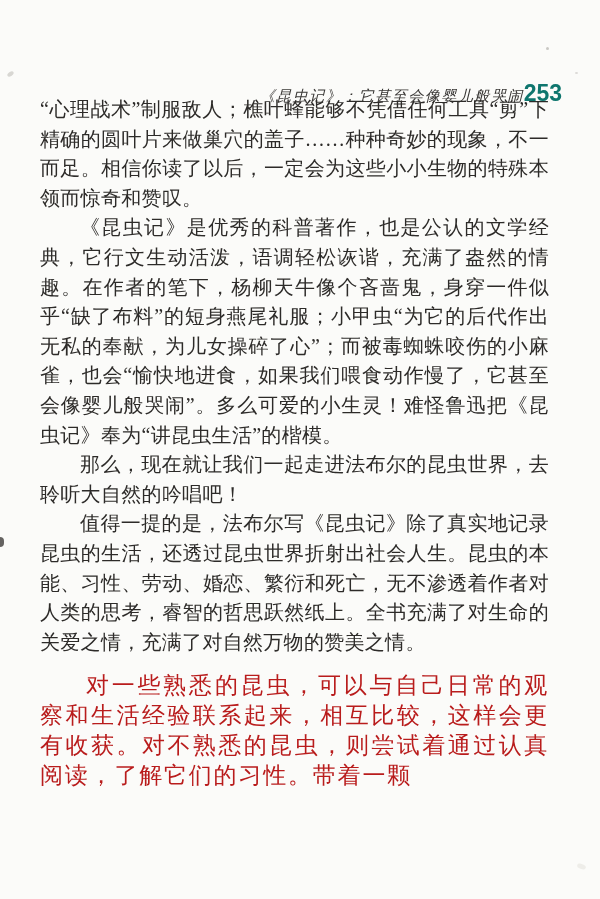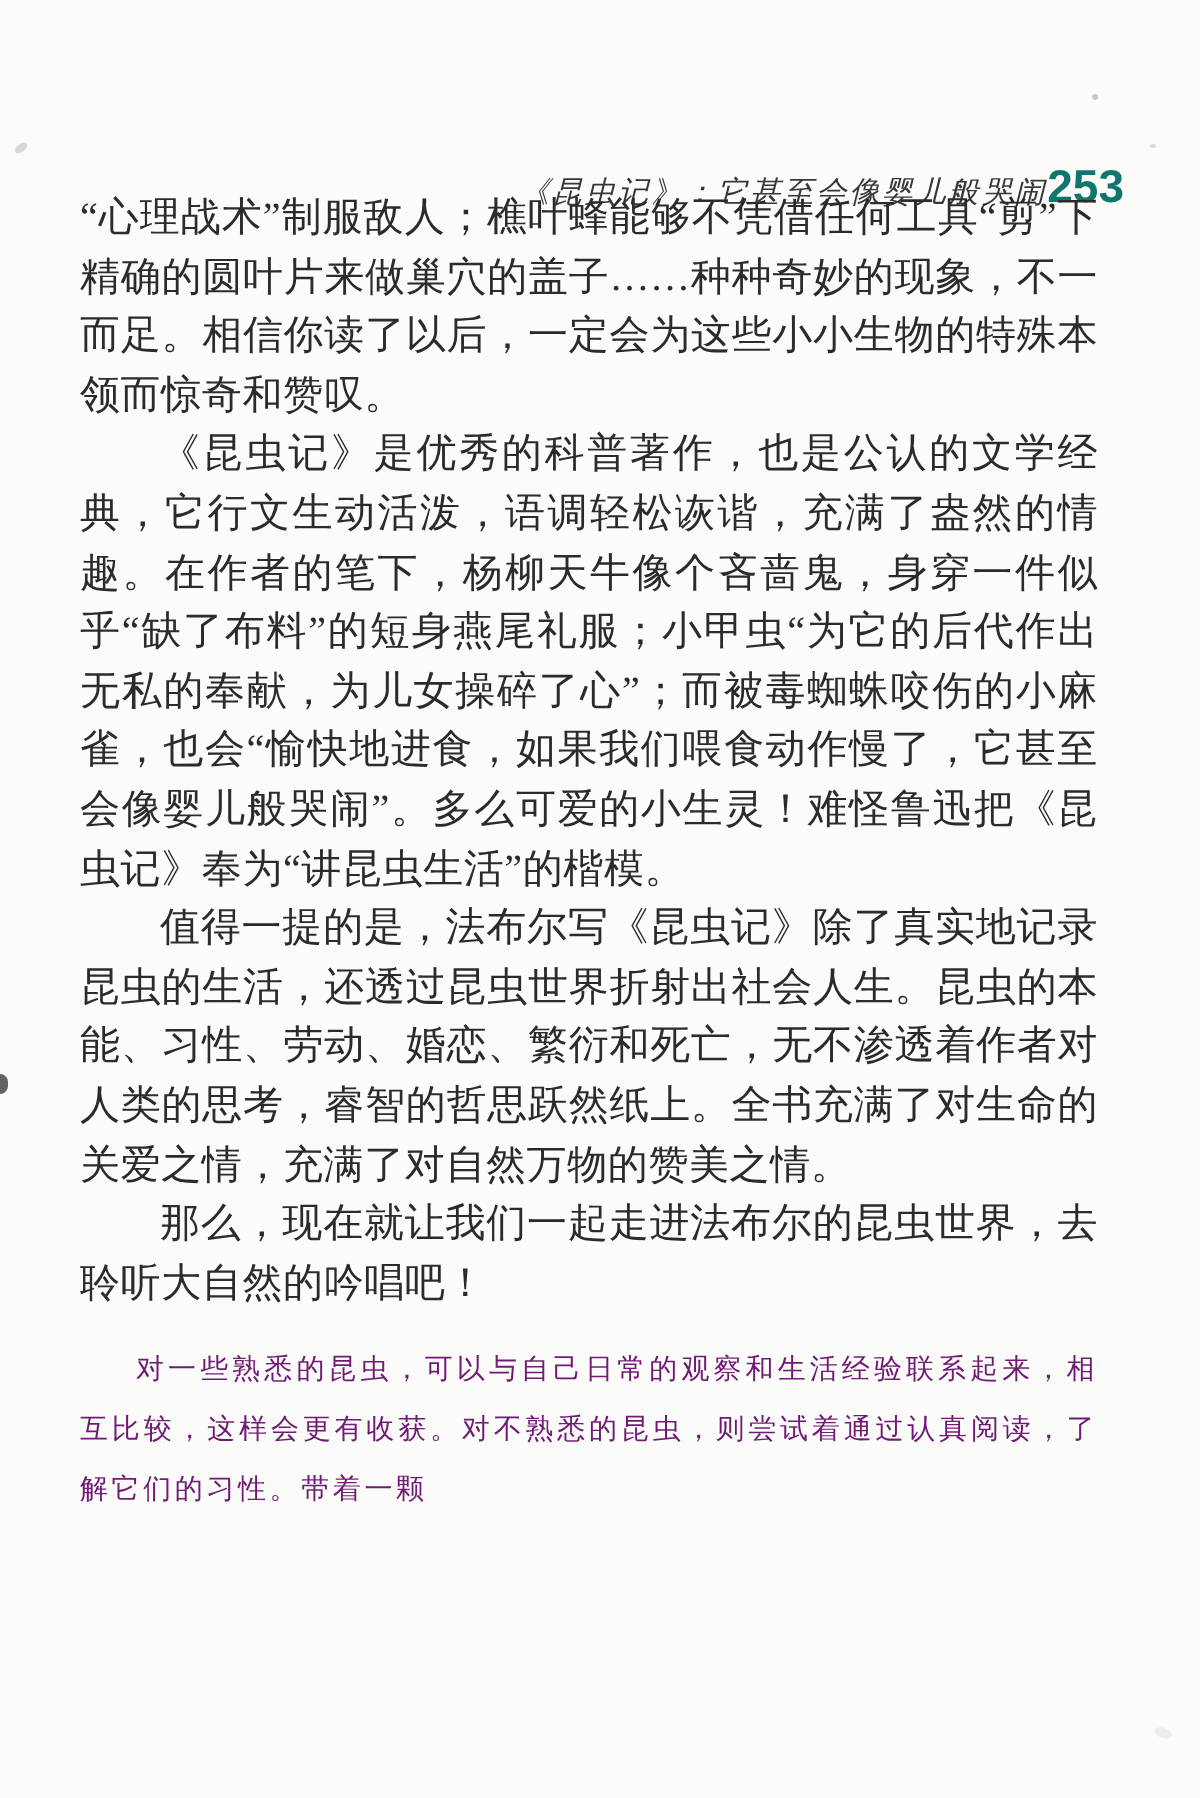--- a/index.html
+++ b/index.html
@@ -62,25 +62,25 @@
     margin: 24px 0 0 -4px;
     font-size: 23px;
     line-height: 32px;
     font-weight: 700;
     font-style: italic;
     letter-spacing: 2px;
     color: #242220;
   }
   .section-para {
     margin: 14px 0 0 0;
-    font-size: 14px;
+    font-size: 23px;
     line-height: 30px;
     letter-spacing: 1.8px;
     text-indent: 2em;
-    color: #701a75;
+    color: #b91c1c;
   }
   
   .speck { position: absolute; border-radius: 50%; }
   .speck-edge-blob {
     left: 0; top: 537px; width: 4px; height: 10px;
     background: #4a4846; border-radius: 0 4px 4px 0; opacity: .85;
   }
   .speck-a { left: 7px;  top: 72px;  width: 7px; height: 4px; background: #c9c7c3; opacity: .7; transform: rotate(-35deg); }
   .speck-b { left: 546px; top: 47px; width: 3px; height: 3px; background: #bdbbb7; opacity: .8; }
   .speck-c { left: 575px; top: 72px; width: 3px; height: 2px; background: #d3d1cd; opacity: .8; }
@@ -91,22 +91,22 @@
 
 <div class="page">
 
   <div class="page-header">
     <span class="running-title">《昆虫记》：它甚至会像婴儿般哭闹</span><span class="page-number">253</span>
   </div>
 
   <div class="content">
     <p class="body-para no-indent">“心理战术”制服敌人；樵叶蜂能够不凭借任何工具“剪”下精确的圆叶片来做巢穴的盖子……种种奇妙的现象，不一而足。相信你读了以后，一定会为这些小小生物的特殊本领而惊奇和赞叹。</p>
     <p class="body-para">《昆虫记》是优秀的科普著作，也是公认的文学经典，它行文生动活泼，语调轻松诙谐，充满了盎然的情趣。在作者的笔下，杨柳天牛像个吝啬鬼，身穿一件似乎“缺了布料”的短身燕尾礼服；小甲虫“为它的后代作出无私的奉献，为儿女操碎了心”；而被毒蜘蛛咬伤的小麻雀，也会“愉快地进食，如果我们喂食动作慢了，它甚至会像婴儿般哭闹”。多么可爱的小生灵！难怪鲁迅把《昆虫记》奉为“讲昆虫生活”的楷模。</p>
+    <p class="body-para">那么，现在就让我们一起走进法布尔的昆虫世界，去聆听大自然的吟唱吧！</p>
     <p class="body-para">值得一提的是，法布尔写《昆虫记》除了真实地记录昆虫的生活，还透过昆虫世界折射出社会人生。昆虫的本能、习性、劳动、婚恋、繁衍和死亡，无不渗透着作者对人类的思考，睿智的哲思跃然纸上。全书充满了对生命的关爱之情，充满了对自然万物的赞美之情。</p>
-    <p class="body-para">那么，现在就让我们一起走进法布尔的昆虫世界，去聆听大自然的吟唱吧！</p>
 
 
     <p class="section-para">对一些熟悉的昆虫，可以与自己日常的观察和生活经验联系起来，相互比较，这样会更有收获。对不熟悉的昆虫，则尝试着通过认真阅读，了解它们的习性。带着一颗</p>
   </div>
 
   <div class="speck speck-edge-blob"></div>
   <div class="speck speck-a"></div>
   <div class="speck speck-b"></div>
   <div class="speck speck-c"></div>
   <div class="speck speck-d"></div>

